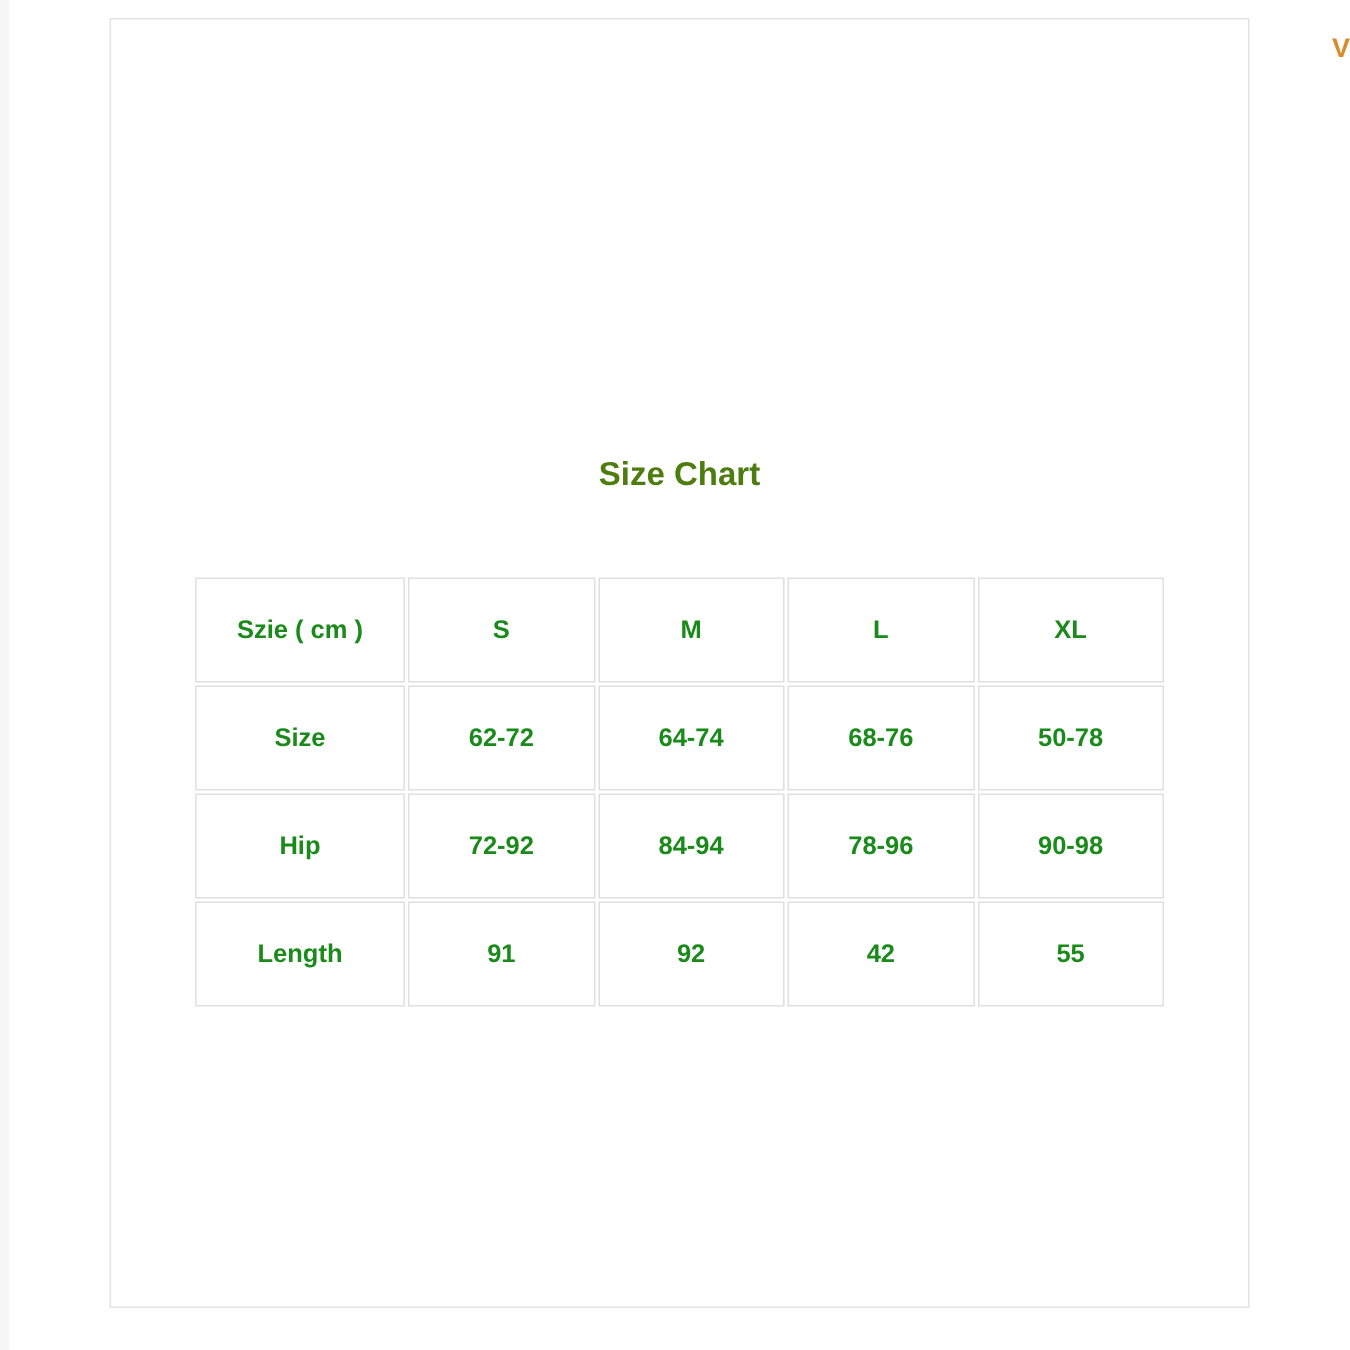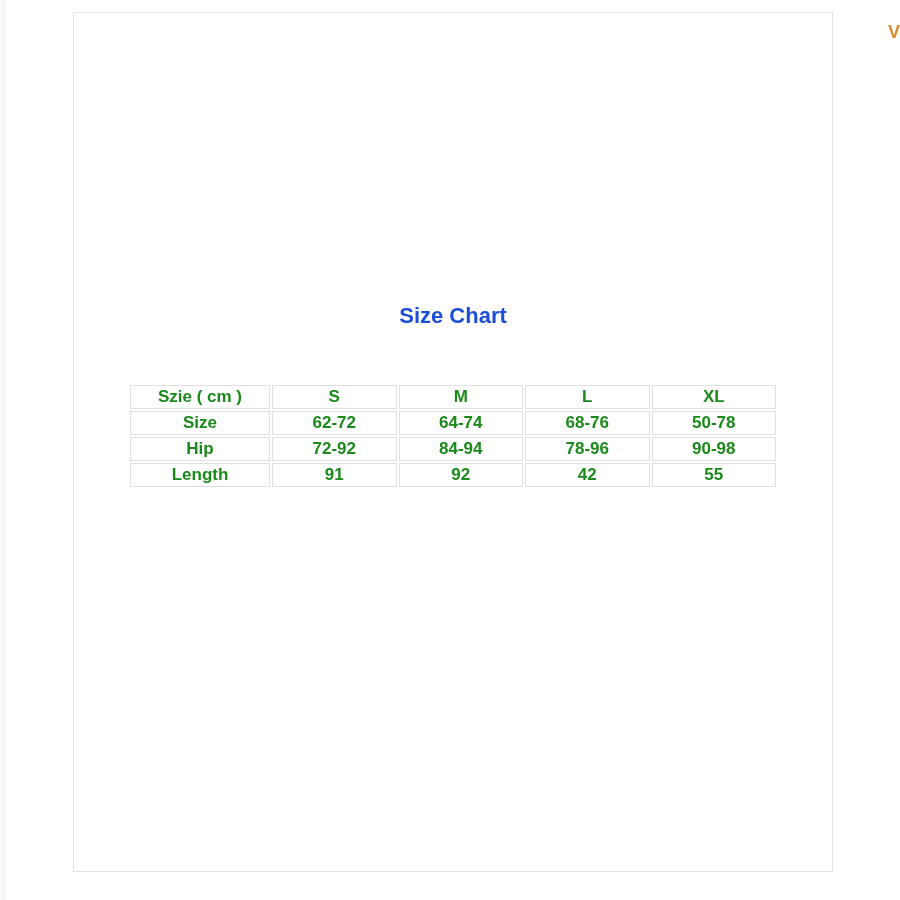--- a/index.html
+++ b/index.html
@@ -21,38 +21,38 @@
     .card {
       margin: 0 auto;
       width: 760px;
       height: 860px;
       border: 1px solid #e3e3e3;
       background: #fff;
       padding-top: 290px;
     }
     .title {
       text-align: center;
-      color: #1d4ed8;
+      color: #4d7c0f;
       font-weight: bold;
       font-size: 22px;
       margin-bottom: 54px;
     }
     .chart-wrap {
       width: 650px;
       margin: 0 auto;
     }
     table.size-chart {
       border-collapse: separate;
       border-spacing: 2px;
       width: 100%;
       background: #fff;
     }
     table.size-chart td {
       border: 1px solid #e0e0e0;
-      padding: 1px 4px;
+      padding: 24px 4px;
       text-align: center;
       color: #1a8a1a;
       font-weight: bold;
       font-size: 17px;
       background: #fff;
     }
     table.size-chart tr:first-child td:first-child {
       width: 140px;
     }
     .edge-text {

